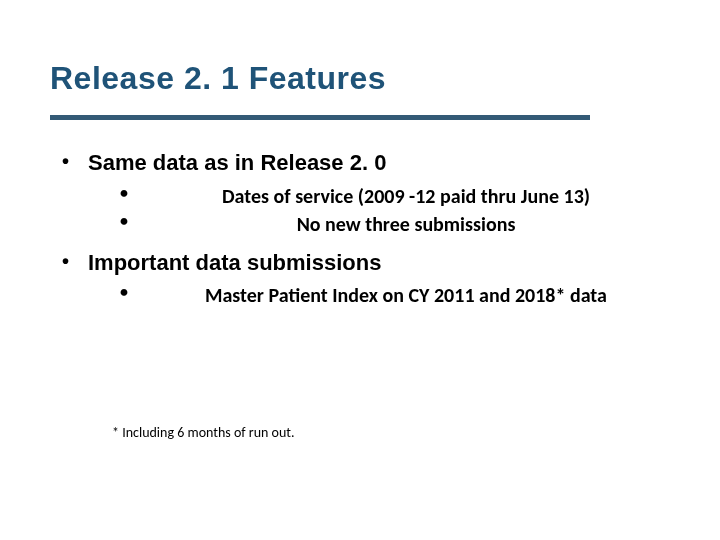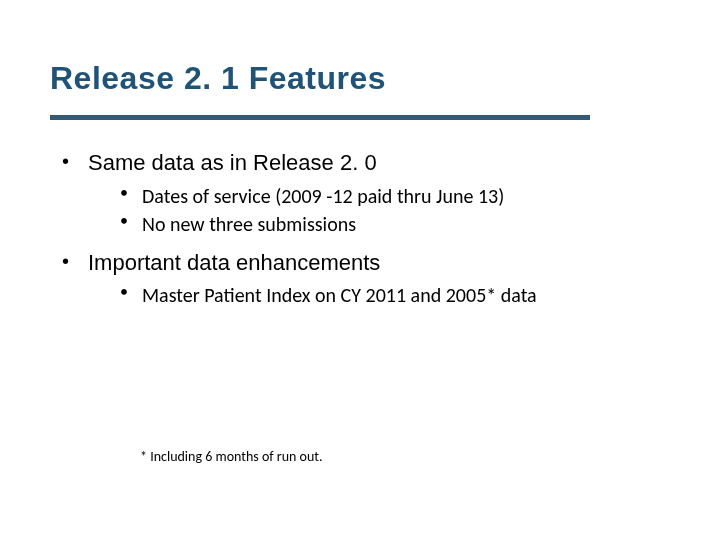--- a/index.html
+++ b/index.html
@@ -28,20 +28,21 @@
     padding-left: 10px;
   }
   ul.level1 > li {
     font-size: 22px;
     color: #000;
     font-family: Arial, Helvetica, sans-serif;
     margin-bottom: 4px;
     position: relative;
     padding-left: 28px;
     line-height: 1.35;
+    font-weight: bold;
   }
   ul.level1 > li::before {
     content: "•";
     position: absolute;
     left: 2px;
     top: 0;
     font-size: 20px;
     color: #000;
   }
   ul.level2 {
@@ -50,56 +51,56 @@
     margin-top: 4px;
     margin-bottom: 10px;
   }
   ul.level2 > li {
     font-size: 20px;
     color: #000;
     font-family: Calibri, Arial, sans-serif;
     position: relative;
     padding-left: 26px;
     line-height: 1.4;
+    text-align: center;
   }
   ul.level2 > li::before {
     content: "•";
     position: absolute;
     left: 4px;
     top: 0;
     font-size: 16px;
     color: #000;
   }
   .footnote {
     position: absolute;
     left: 112px;
-    top: 448px;
+    top: 424px;
     font-size: 14px;
     font-family: Calibri, Arial, sans-serif;
     color: #000;
-    margin-left: 28px;
   }
 </style>
 </head>
 <body>
 
 <div class="slide">
   <h1 class="title">Release 2. 1 Features</h1>
   <div class="rule"></div>
 
   <ul class="level1">
     <li>
       <span>Same data as in Release 2. 0</span>
       <ul class="level2">
         <li><span>Dates of service (2009 -12 paid thru June 13)</span></li>
         <li><span>No new three submissions</span></li>
       </ul>
     </li>
     <li>
-      <span>Important data enhancements</span>
+      <span>Important data submissions</span>
       <ul class="level2">
-        <li><span>Master Patient Index on CY 2011 and 2005* data</span></li>
+        <li><span>Master Patient Index on CY 2011 and 2018* data</span></li>
       </ul>
     </li>
   </ul>
 
   <div class="footnote">* Including 6 months of run out.</div>
 </div>
 
 </body></html>

